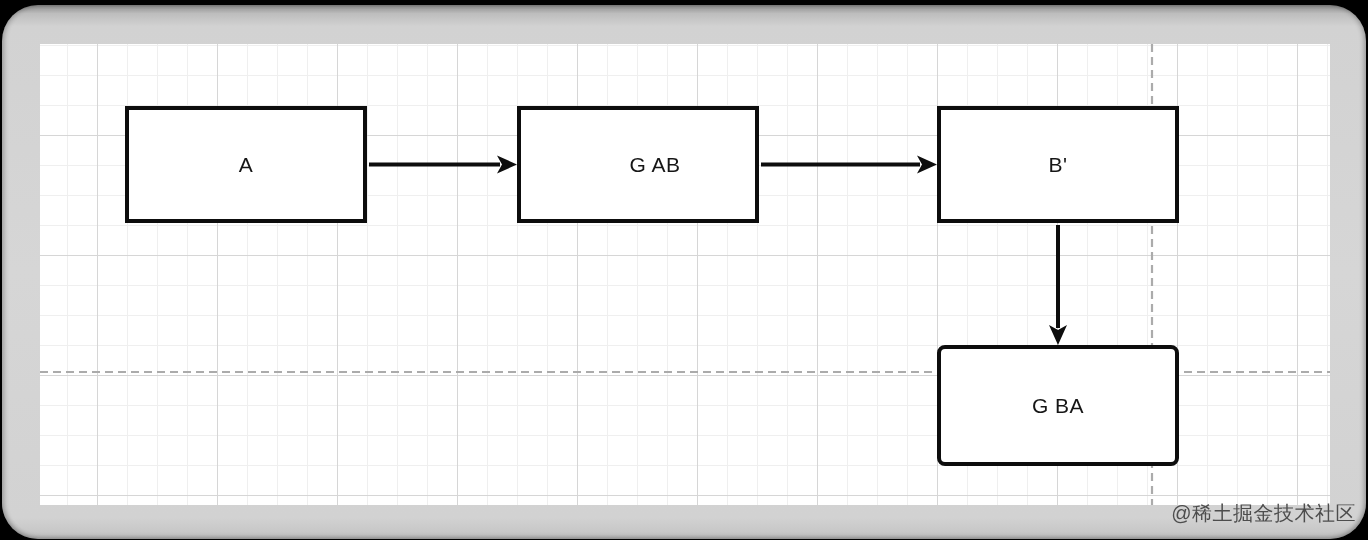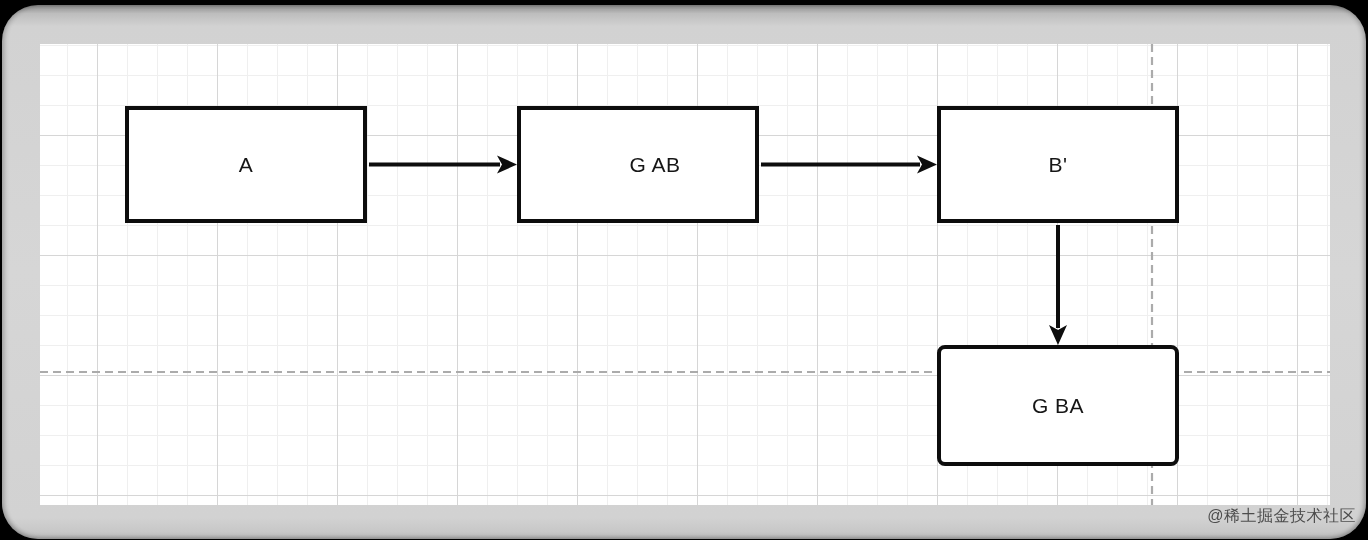--- a/index.html
+++ b/index.html
@@ -79,21 +79,21 @@
     white-space: pre;
   }
   .node-a   { left: 85px;  top: 62px; }
   .node-gab { left: 477px; top: 62px; padding-left: 34px; }
   .node-bp  { left: 897px; top: 62px; }
   .node-gba { left: 897px; top: 301px; height: 121px; border-radius: 8px; }
   .watermark {
     position: absolute;
     right: 10px;
     bottom: 12px;
-    font-size: 16px;
+    font-size: 20px;
     color: #4d4d4d;
     letter-spacing: 0.5px;
   }
 </style>
 </head>
 <body>
 
 <div class="stage">
   <div class="device-frame">
 

